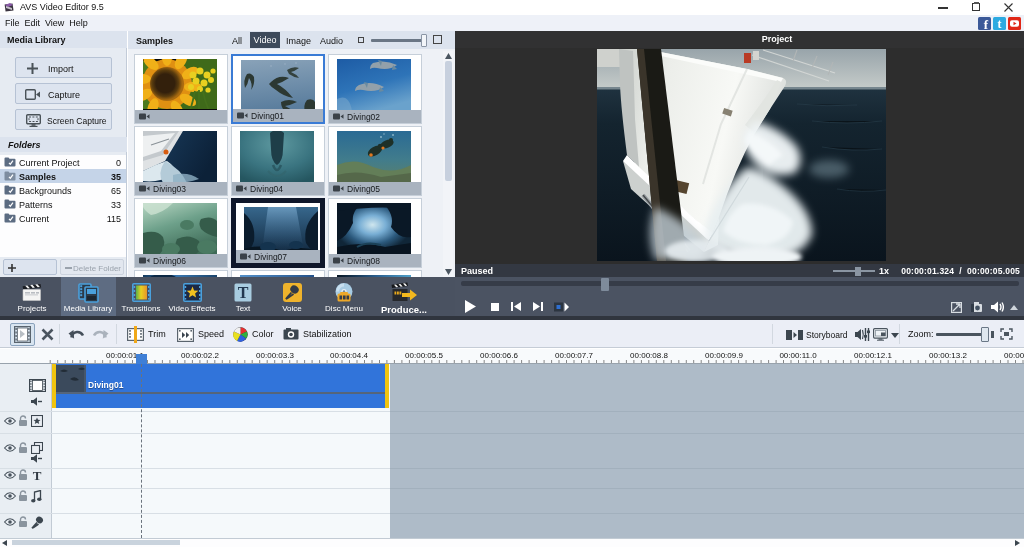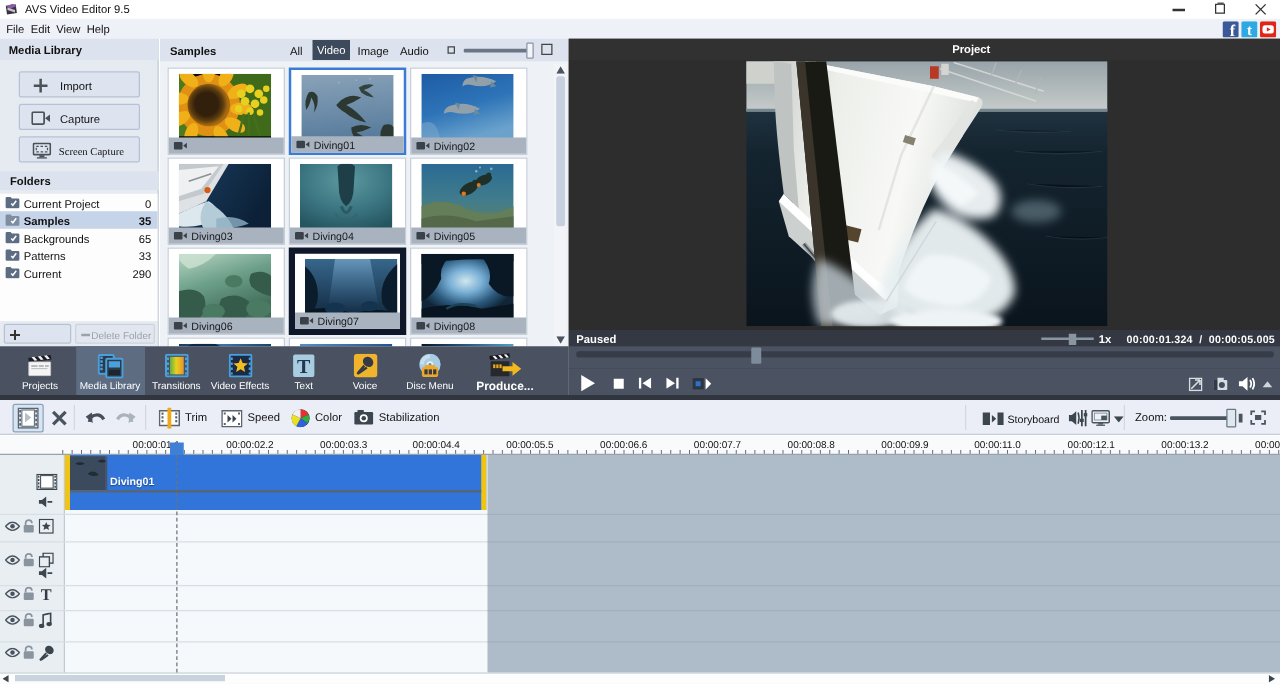--- a/index.html
+++ b/index.html
@@ -60,24 +60,24 @@
       </svg>
     <div class="abs" style="left:32px;top:6px;font-size:9px;color:#111;">Capture</div>
   </div>
   <div class="abs" style="left:15px;top:78px;width:97px;height:21px;background:#dde4ef;border:1px solid #b6c2d4;border-radius:2px;">
     <svg class="abs" style="left:10px;top:4px;" width="15" height="13" viewBox="0 0 15 13">
         <rect x="0.7" y="0.7" width="13.6" height="9" rx="1" fill="none" stroke="#4a5258" stroke-width="1.4"></rect>
         <rect x="3" y="3" width="9" height="4.5" fill="none" stroke="#4a5258" stroke-width="1" stroke-dasharray="2 1.4"></rect>
         <rect x="5.5" y="10.2" width="4" height="1.6" fill="#4a5258"></rect>
         <rect x="3.5" y="11.8" width="8" height="1.2" fill="#4a5258"></rect>
       </svg>
-    <div class="abs" style="left:31px;top:6px;font-size:8.5px;color:#111;font-family:Liberation Serif, serif;">Screen Capture</div>
+    <div class="abs" style="left:31px;top:6px;font-size:8.5px;color:#111;">Screen Capture</div>
   </div>
   <div class="abs" style="left:0;top:106px;width:127px;height:15px;background:#dce3ee;">
-      <div class="abs" style="left:8px;top:3px;font-size:9px;font-weight:bold;color:#111;">Folders</div>
+      <div class="abs" style="left:8px;top:3px;font-size:9px;font-weight:bold;color:#111;font-style:italic;">Folders</div>
     </div>
   <div class="abs" style="left:0;top:124px;width:126px;height:102px;background:#fdfdfe;">
       <div class="abs" style="left:0;top:0px;width:126px;height:14px;">
         <svg class="abs" style="left:4px;top:2px;" width="12" height="10" viewBox="0 0 12 10">
           <path d="M0.5 1.5 Q0.5 0.5 1.5 0.5 L4.5 0.5 L5.5 1.8 L10.5 1.8 Q11.5 1.8 11.5 2.8 L11.5 8.5 Q11.5 9.5 10.5 9.5 L1.5 9.5 Q0.5 9.5 0.5 8.5 Z" fill="#5c6c82"></path>
           <path d="M5 5.8 l1.3 1.4 L9 3.6" stroke="#fff" stroke-width="1.2" fill="none"></path>
         </svg>
         <div class="abs" style="left:19px;top:2.5px;font-size:9px;color:#111;">Current Project</div>
         <div class="abs" style="right:5px;top:2.5px;font-size:9px;color:#111;">0</div>
       </div>
@@ -104,21 +104,21 @@
         </svg>
         <div class="abs" style="left:19px;top:2.5px;font-size:9px;color:#111;">Patterns</div>
         <div class="abs" style="right:5px;top:2.5px;font-size:9px;color:#111;">33</div>
       </div>
       <div class="abs" style="left:0;top:56px;width:126px;height:14px;">
         <svg class="abs" style="left:4px;top:2px;" width="12" height="10" viewBox="0 0 12 10">
           <path d="M0.5 1.5 Q0.5 0.5 1.5 0.5 L4.5 0.5 L5.5 1.8 L10.5 1.8 Q11.5 1.8 11.5 2.8 L11.5 8.5 Q11.5 9.5 10.5 9.5 L1.5 9.5 Q0.5 9.5 0.5 8.5 Z" fill="#5c6c82"></path>
           <path d="M5 5.8 l1.3 1.4 L9 3.6" stroke="#fff" stroke-width="1.2" fill="none"></path>
         </svg>
         <div class="abs" style="left:19px;top:2.5px;font-size:9px;color:#111;">Current</div>
-        <div class="abs" style="right:5px;top:2.5px;font-size:9px;color:#111;">290</div>
+        <div class="abs" style="right:5px;top:2.5px;font-size:9px;color:#111;">115</div>
       </div>
     </div>
   <div class="abs" style="left:0;top:226px;width:126px;height:20px;background:#e6ebf2;"></div>
   <div class="abs" style="left:3px;top:228px;width:54px;height:16px;background:#dde4ef;border:1px solid #b6c2d4;border-radius:2px;">
     <svg class="abs" style="left:4px;top:4px;" width="8" height="8" viewBox="0 0 8 8">
         <path d="M3.2 0 h1.6 v3.2 H8 v1.6 H4.8 V8 H3.2 V4.8 H0 V3.2 h3.2 Z" fill="#333"></path>
       </svg>
     <div class="abs" style="left:14px;top:3px;font-size:8.5px;color:#111;margin-left:48px;">Add Folder</div>
   </div>
   <div class="abs" style="left:60px;top:228px;width:64px;height:16px;background:#e2e7ef;border:1px solid #ccd3de;border-radius:2px;">

